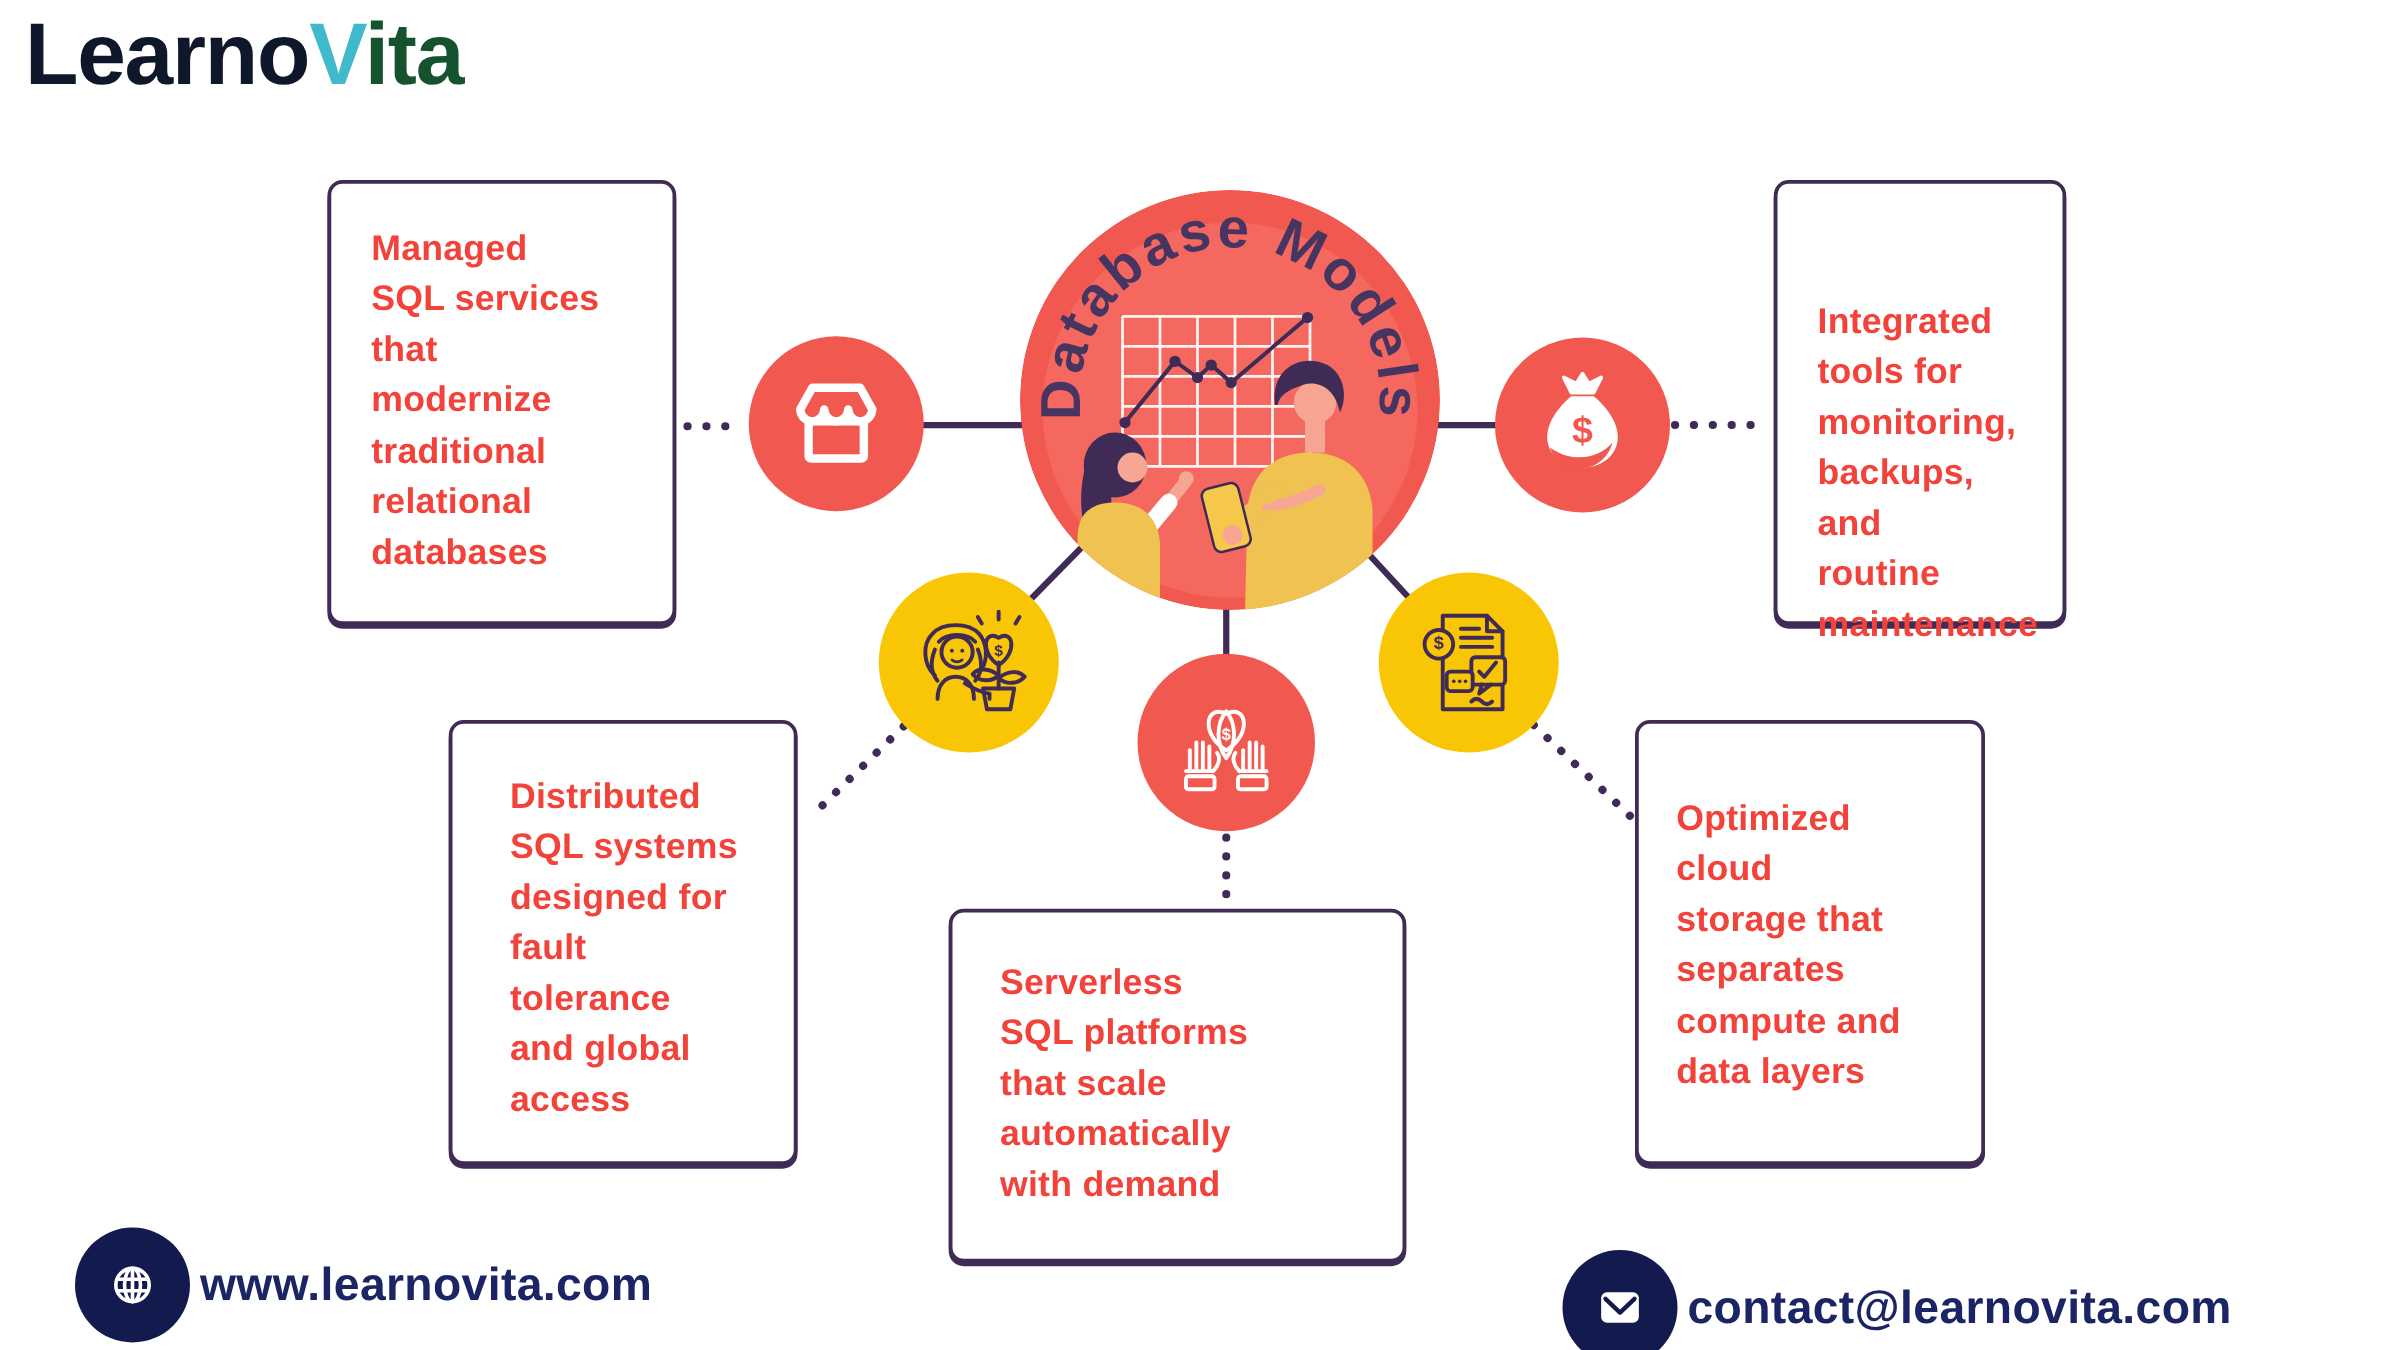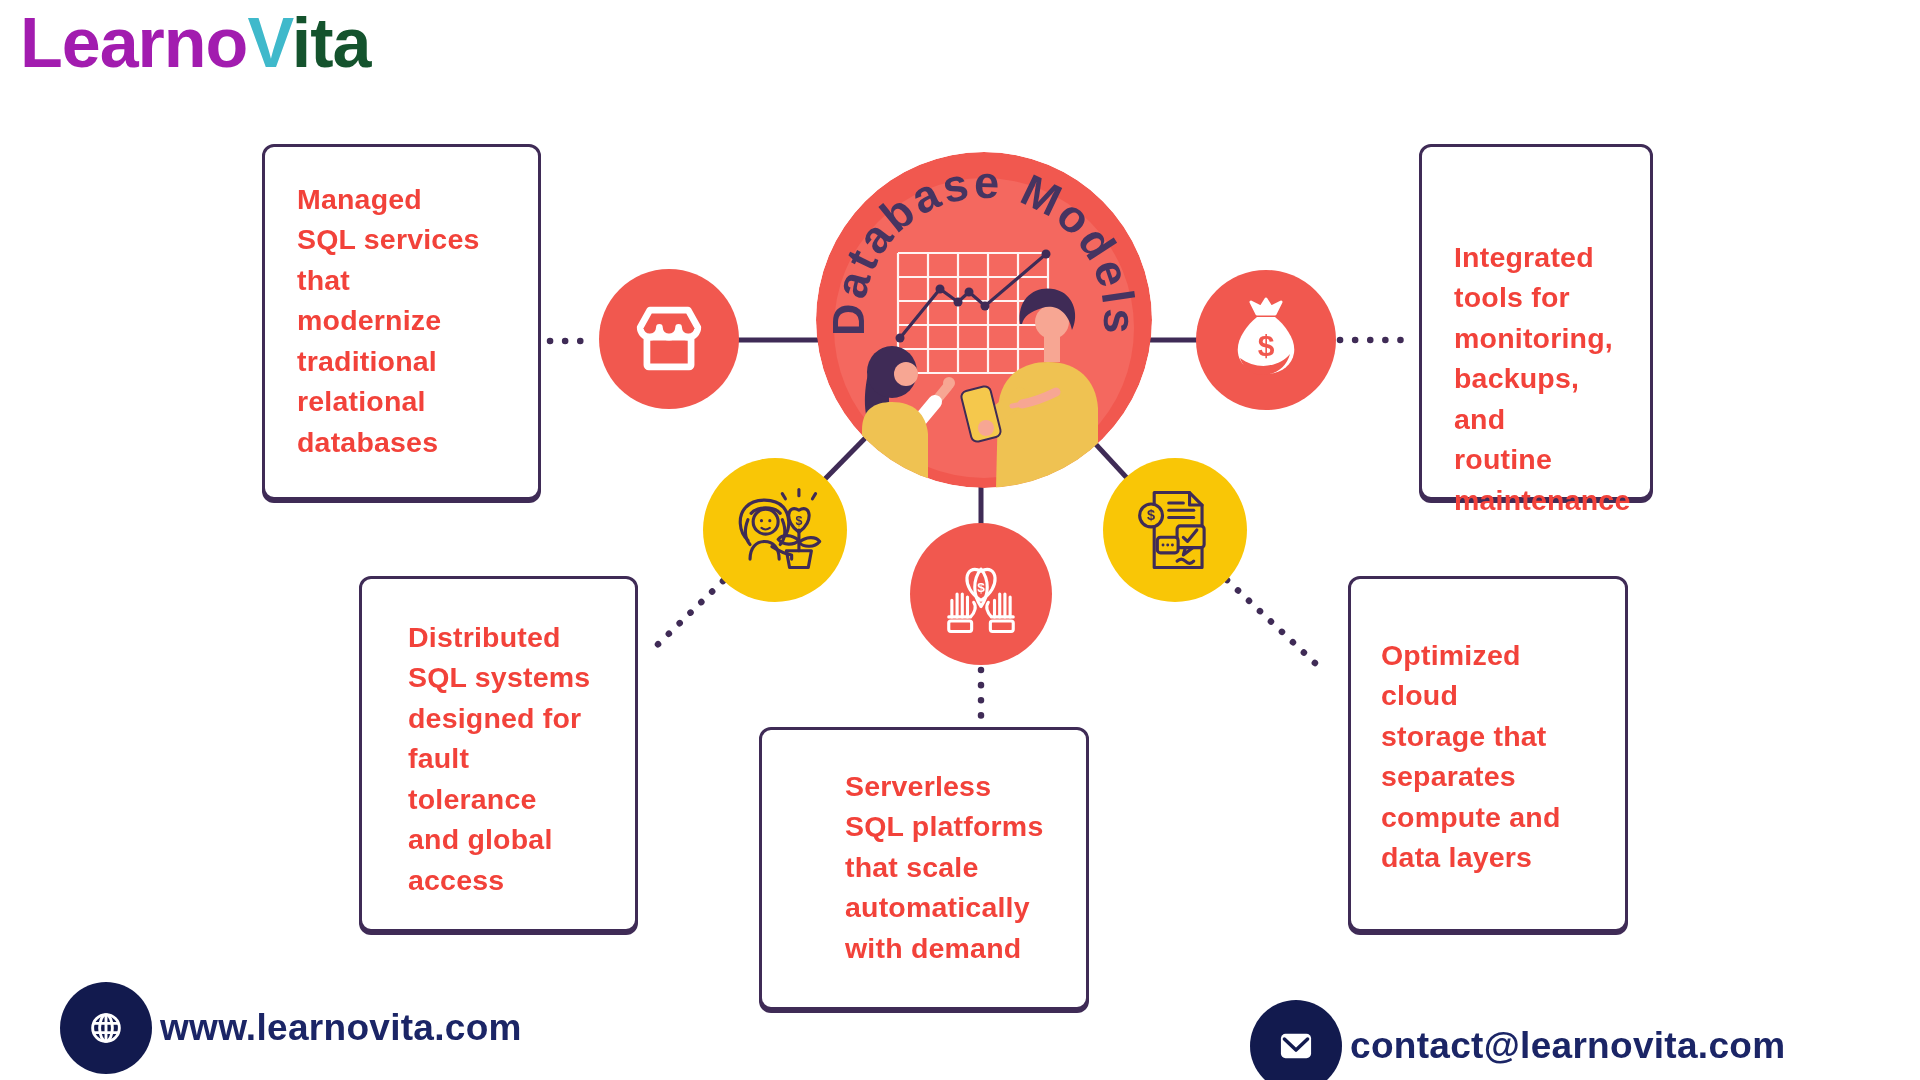--- a/index.html
+++ b/index.html
@@ -3,38 +3,38 @@
 <meta charset="utf-8">
 <style>
   * { box-sizing: border-box; margin: 0; padding: 0; }
   html,body { background:#fff; }
   .canvas{
     position:relative; width:1920px; height:1080px; background:#ffffff;
     font-family:"Liberation Sans", sans-serif; overflow:hidden;
   }
   
   .logo{ position:absolute; left:20px; top:0px; font-size:70px; font-weight:800; letter-spacing:-1px; line-height:1.25;}
-  .lg-orange{ color:#a21caf; }
+  .lg-orange{ color:#0f172a; }
   .lg-teal{ color:#3FB9CB; }
   .lg-blue{ color:#14532d; }
   
   .connectors{ position:absolute; left:0; top:0; z-index:1; }
   
   .note-box{
     position:absolute; z-index:3; background:#fff;
     border:3px solid #3F2B56; border-radius:12px;
     box-shadow:0 3px 0 0 #3F2B56;
     color:#F2423A; font-weight:700; font-size:28.5px; line-height:1.42; letter-spacing:.2px;
   }
   .note-box p{ white-space:pre-line; }
   #box1{ left:262px; top:144px; width:279px; height:356px; padding:32px 14px 0 32px; }
   #box2{ left:1419px; top:144px; width:234px; height:356px; padding:90px 12px 0 32px; }
   #box3{ left:359px; top:576px; width:279px; height:356px; padding:38px 14px 0 46px; }
-  #box4{ left:759px; top:727px; width:330px; height:283px; padding:36px 14px 0 83px; }
-  #box5{ left:1308px; top:576px; width:280px; height:356px; padding:56px 12px 0 30px;margin-left:40px; }
+  #box4{ left:759px; top:727px; width:366px; height:283px; padding:36px 14px 0 38px; }
+  #box5{ left:1308px; top:576px; width:280px; height:356px; padding:56px 12px 0 30px; }
   
   .sat{ position:absolute; z-index:2; border-radius:50%;
         display:flex; align-items:center; justify-content:center; }
   .sat.coral{ background:#F1584F; }
   .sat.yellow{ background:#F9C606; }
   #sat-store  { left:599px;  top:269px; width:140px; height:140px; }
   #sat-bag    { left:1196px; top:270px; width:140px; height:140px; }
   #sat-growth { left:703px;  top:458px; width:144px; height:144px; }
   #sat-hands  { left:910px;  top:523px; width:142px; height:142px; }
   #sat-invoice{ left:1103px; top:458px; width:144px; height:144px; }

